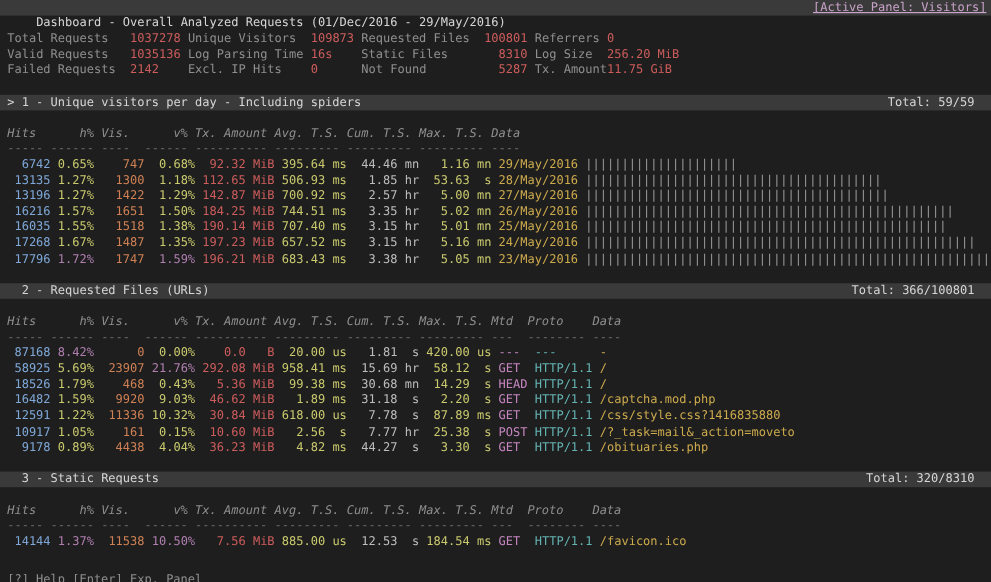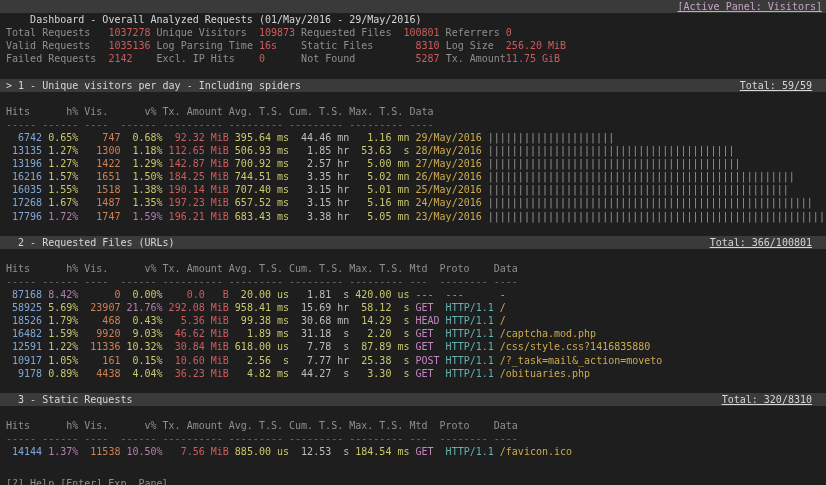--- a/index.html
+++ b/index.html
@@ -13,46 +13,46 @@
     cursor:default;
   }
   .ln{
     position:relative;
     height:13.108px;
     line-height:13.108px;
     white-space:pre;
     color:var(--fg,#c8c8c8);
   }
   .ln.bar{background:var(--bar-bg,#3a3a3a);color:var(--bar-fg,#d6d6d6);}
-  .right-abs{position:absolute;top:0;right:14px;text-decoration:underline;}
+  .right-abs{position:absolute;top:0;right:14px;}
   .right-edge{position:absolute;top:0;right:4px;}
   .pos-abs{position:absolute;top:0;margin-top:19px;}
   .underline{text-decoration:underline;}
   .c-lbl{color:var(--lbl,#8f8f8f);}
-  .c-hdr{color:var(--lbl,#8f8f8f);}
+  .c-hdr{color:var(--lbl,#8f8f8f);font-style:italic;}
   .c-sep{color:var(--sep,#6e6e6e);}
   .c-red{color:var(--red,#cd5c5c);}
   .c-yel{color:var(--yel,#c9c96e);}
   .c-gold{color:var(--gold,#ccaa4d);}
   .c-blue{color:var(--blue,#7fa8d8);margin-top:32px;}
   .c-org{color:var(--org,#cf8155);}
   .c-mag{color:var(--mag,#b07fb0);margin-top:40px;}
   .c-mag2{color:var(--mag2,#c586c0);}
   .c-cyan{color:var(--cyan,#64b2b2);}
   .c-wht{color:var(--wht,#bdbdbd);}
   .c-bars{color:var(--barsc,#9a9a9a);}
   .c-violet{color:var(--violet,#c8a2c8);}
 </style>
 </head>
 <body>
 
 <div class="term" style="--bg: #1e1e1e; --bar-bg: #3a3a3a; --bar-fg: #d6d6d6; --lbl: #8f8f8f; --sep: #6e6e6e; --red: #cd5c5c; --yel: #c9c96e; --gold: #ccaa4d; --blue: #7fa8d8; --org: #cf8155; --mag: #b07fb0; --mag2: #c586c0; --cyan: #64b2b2; --wht: #bdbdbd; --barsc: #9a9a9a; --violet: #c8a2c8;">
 
   <div class="ln bar">
-    <span> Dashboard - Overall Analyzed Requests (01/May/2016 - 29/May/2016)</span>
+    <span> Dashboard - Overall Analyzed Requests (01/Dec/2016 - 29/May/2016)</span>
     <span class="right-edge c-violet underline">[Active Panel: Visitors]</span>
   </div>
 
   <div class="ln"></div>
 
   <div id="summary">
       <div class="ln"><span> </span><span class="c-lbl">Total Requests</span><span>   </span><span class="c-red">1037278</span><span> </span><span class="c-lbl">Unique Visitors</span><span>  </span><span class="c-red">109873</span><span> </span><span class="c-lbl">Requested Files</span><span>  </span><span class="c-red">100801</span><span> </span><span class="c-lbl">Referrers</span><span> </span><span class="c-red">0</span></div>
       <div class="ln"><span> </span><span class="c-lbl">Valid Requests</span><span>   </span><span class="c-red">1035136</span><span> </span><span class="c-lbl">Log Parsing Time</span><span> </span><span class="c-red">16s</span><span>    </span><span class="c-lbl">Static Files</span><span>       </span><span class="c-red">8310</span><span> </span><span class="c-lbl">Log Size</span><span>  </span><span class="c-red">256.20 MiB</span></div>
       <div class="ln"><span> </span><span class="c-lbl">Failed Requests</span><span>  </span><span class="c-red">2142</span><span>    </span><span class="c-lbl">Excl. IP Hits</span><span>    </span><span class="c-red">0</span><span>      </span><span class="c-lbl">Not Found</span><span>          </span><span class="c-red">5287</span><span> </span><span class="c-lbl">Tx. Amount</span><span class="c-red">11.75 GiB</span></div>
     </div>

